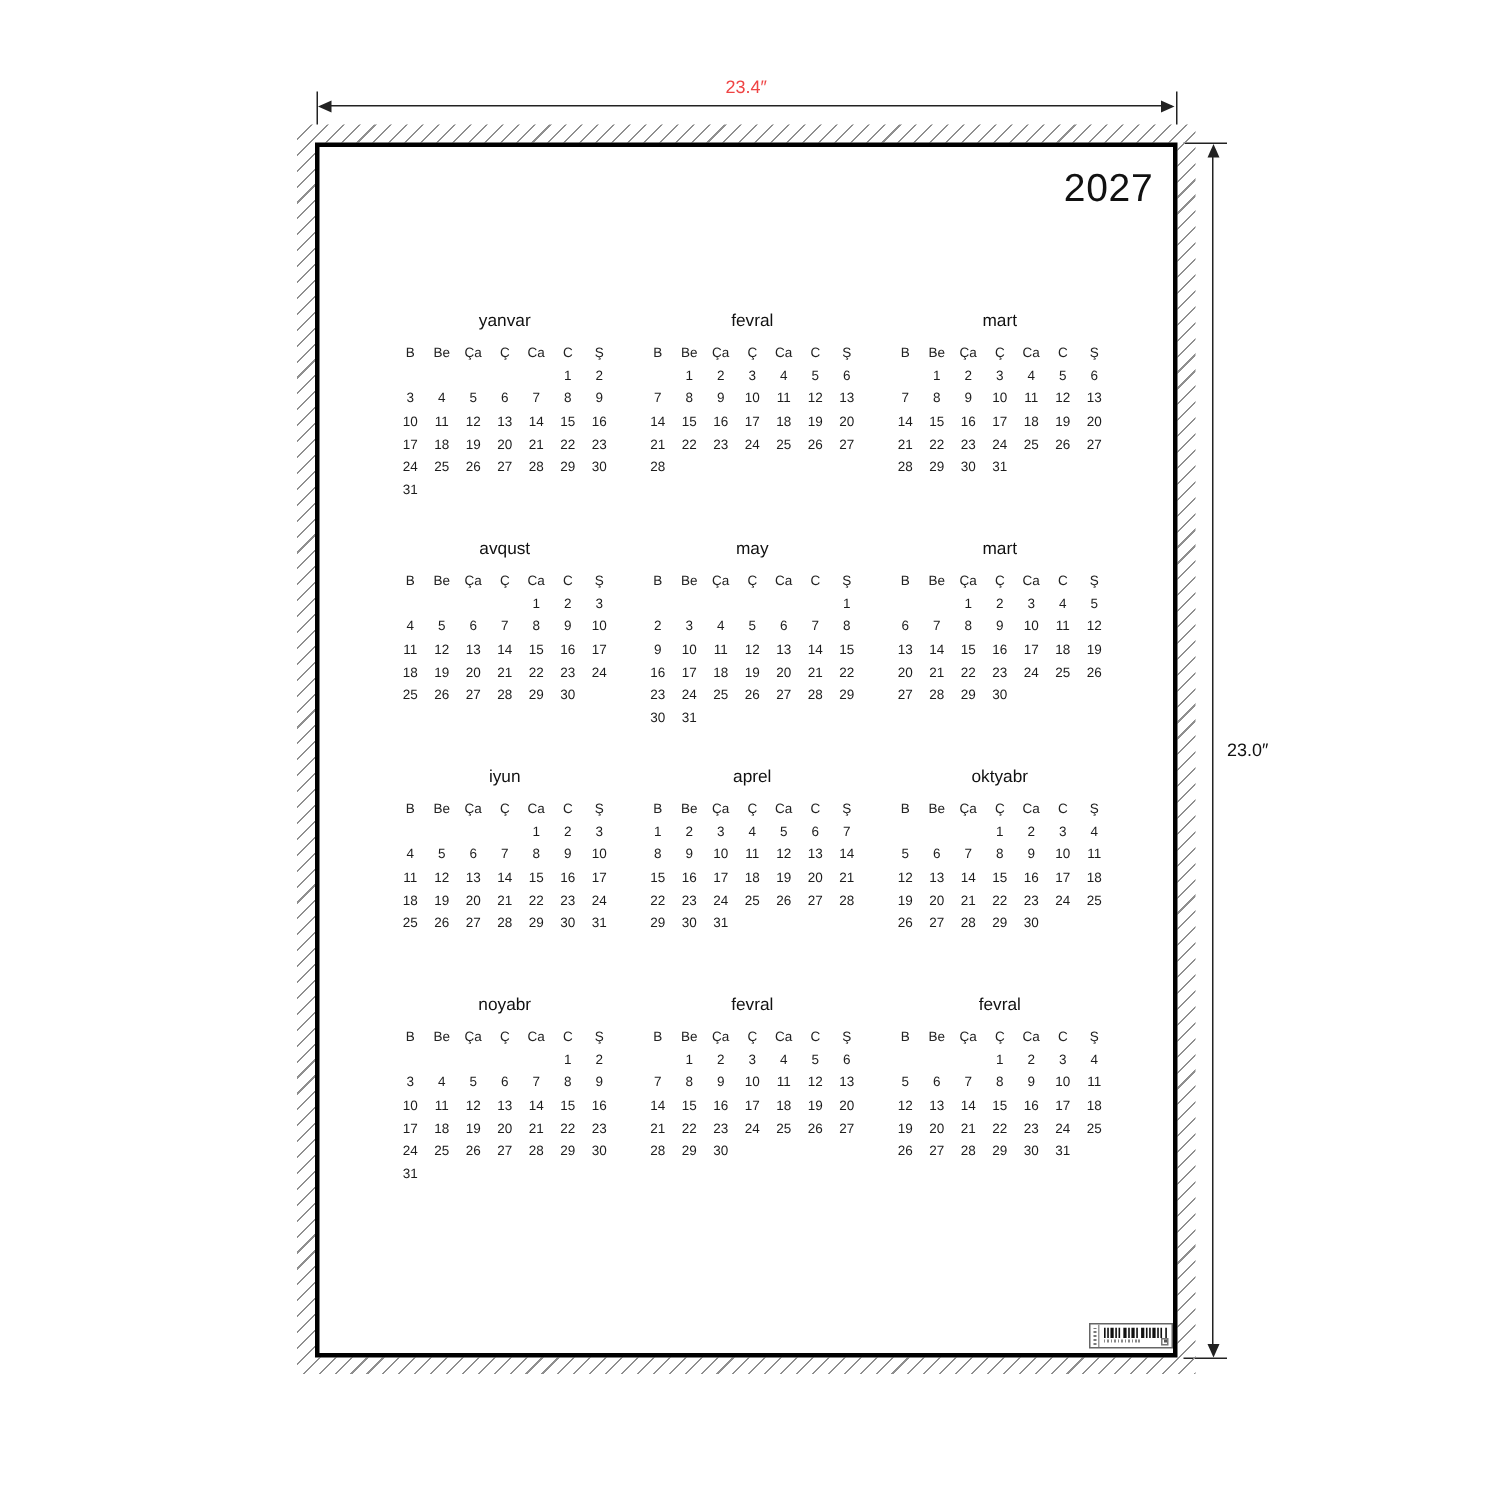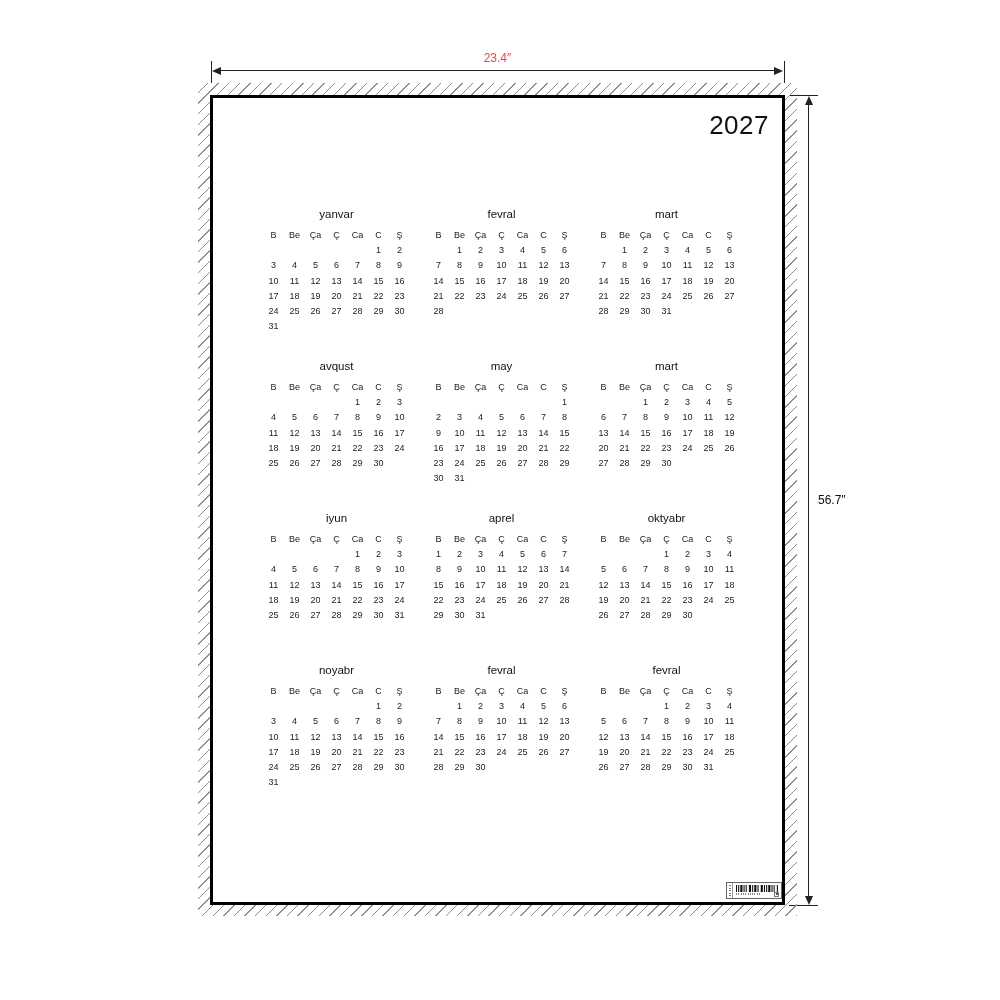--- a/index.html
+++ b/index.html
@@ -80,21 +80,21 @@
 </head>
 <body>
 
 <div class="dim-h-label">23.4″</div>
 <div class="dim-line dim-h-line"></div>
 <div class="dim-tick tick-left"></div>
 <div class="dim-tick tick-right"></div>
 <div class="arrow arrow-left"></div>
 <div class="arrow arrow-right"></div>
 
-<div class="dim-v-label">56.7″</div>
+<div class="dim-v-label">23.0″</div>
 <div class="dim-line dim-v-line"></div>
 <div class="dim-tick tick-top"></div>
 <div class="dim-tick tick-bottom"></div>
 <div class="arrow arrow-up"></div>
 <div class="arrow arrow-down"></div>
 
 <div class="hatch"></div>
 
 <div class="poster">
   <div class="year">2027</div>

